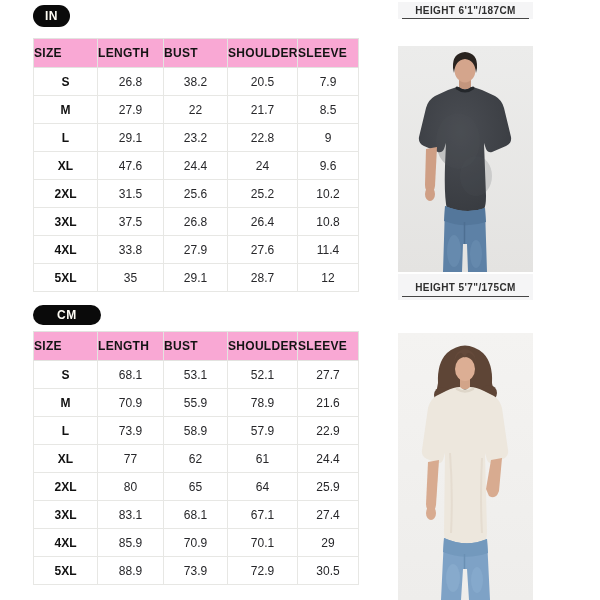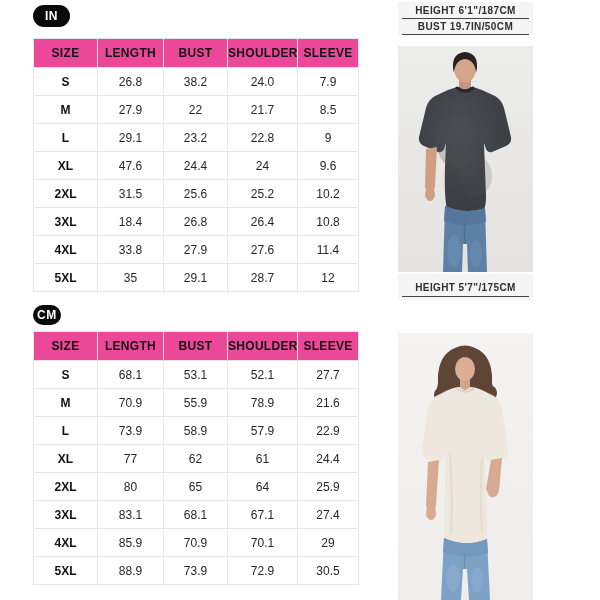--- a/index.html
+++ b/index.html
@@ -10,32 +10,32 @@
     -webkit-font-smoothing:antialiased;
   }
   
   .unit-badge{
     position:absolute;left:33px;
     background:#0a0a0a;color:#fffdf5;
     font-size:12px;font-weight:700;letter-spacing:.5px;
     padding:5px 12px;line-height:1;display:inline-block;border-radius:11px;
   }
   #badge-in{top:5px;}
-  #badge-cm{top:305px;padding:4px 4px;}
+  #badge-cm{top:305px;padding:4px 24px;}
   .size-table{
     position:absolute;left:33px;width:325px;
     border-collapse:collapse;table-layout:fixed;
     font-size:12px;color:#1c1c1c;
   }
   #table-in{top:38px;}
   #table-cm{top:331px;}
   .size-table th{
-    background:#ec4899;border:1px solid #e3e3e0;
+    background:#f9a8d4;border:1px solid #e3e3e0;
     height:28px;font-weight:700;letter-spacing:.3px;font-size:12px;
-    padding:0;text-align:center;color:#141414;
+    padding:0;text-align:left;color:#141414;
   }
   .size-table td{
     background:#ffffff;border:1px solid #e7e7e4;
     height:27px;text-align:center;font-weight:500;color:#27272a;
     padding:0;
   }
   .size-table td:first-child{font-weight:700;color:#111;}
   .size-table col.c-size{width:64px;}
   .size-table col.c-length{width:66px;}
   .size-table col.c-bust{width:64px;}
@@ -86,21 +86,21 @@
         <th>BUST</th>
         <th>SHOULDER</th>
         <th>SLEEVE</th>
       </tr>
     </thead>
   <tbody>
       <tr>
         <td>S</td>
         <td>26.8</td>
         <td>38.2</td>
-        <td>24.0</td>
+        <td>20.5</td>
         <td>7.9</td>
       </tr>
       <tr>
         <td>M</td>
         <td>27.9</td>
         <td>22</td>
         <td>21.7</td>
         <td>8.5</td>
       </tr>
       <tr>
@@ -119,21 +119,21 @@
       </tr>
       <tr>
         <td>2XL</td>
         <td>31.5</td>
         <td>25.6</td>
         <td>25.2</td>
         <td>10.2</td>
       </tr>
       <tr>
         <td>3XL</td>
-        <td>18.4</td>
+        <td>37.5</td>
         <td>26.8</td>
         <td>26.4</td>
         <td>10.8</td>
       </tr>
       <tr>
         <td>4XL</td>
         <td>33.8</td>
         <td>27.9</td>
         <td>27.6</td>
         <td>11.4</td>
@@ -222,21 +222,20 @@
         <td>88.9</td>
         <td>73.9</td>
         <td>72.9</td>
         <td>30.5</td>
       </tr>
     </tbody>
 </table>
 
 <div class="spec-panel" id="spec-male">
   <div class="spec-line">HEIGHT  6'1"/187CM</div>
-  <div class="spec-line">BUST  19.7IN/50CM</div>
 </div>
 
 <div class="photo" id="photo-male">
   <svg width="135" height="226" viewBox="0 0 135 226" xmlns="http://www.w3.org/2000/svg">
     <defs>
       <linearGradient id="mbg" x1="0" y1="0" x2="0" y2="1">
         <stop offset="0" stop-color="#ececeb"></stop>
           <stop offset="1" stop-color="#e4e3e1"></stop>
       </linearGradient>
       <radialGradient id="mtee" cx="0.45" cy="0.35" r="0.8">

